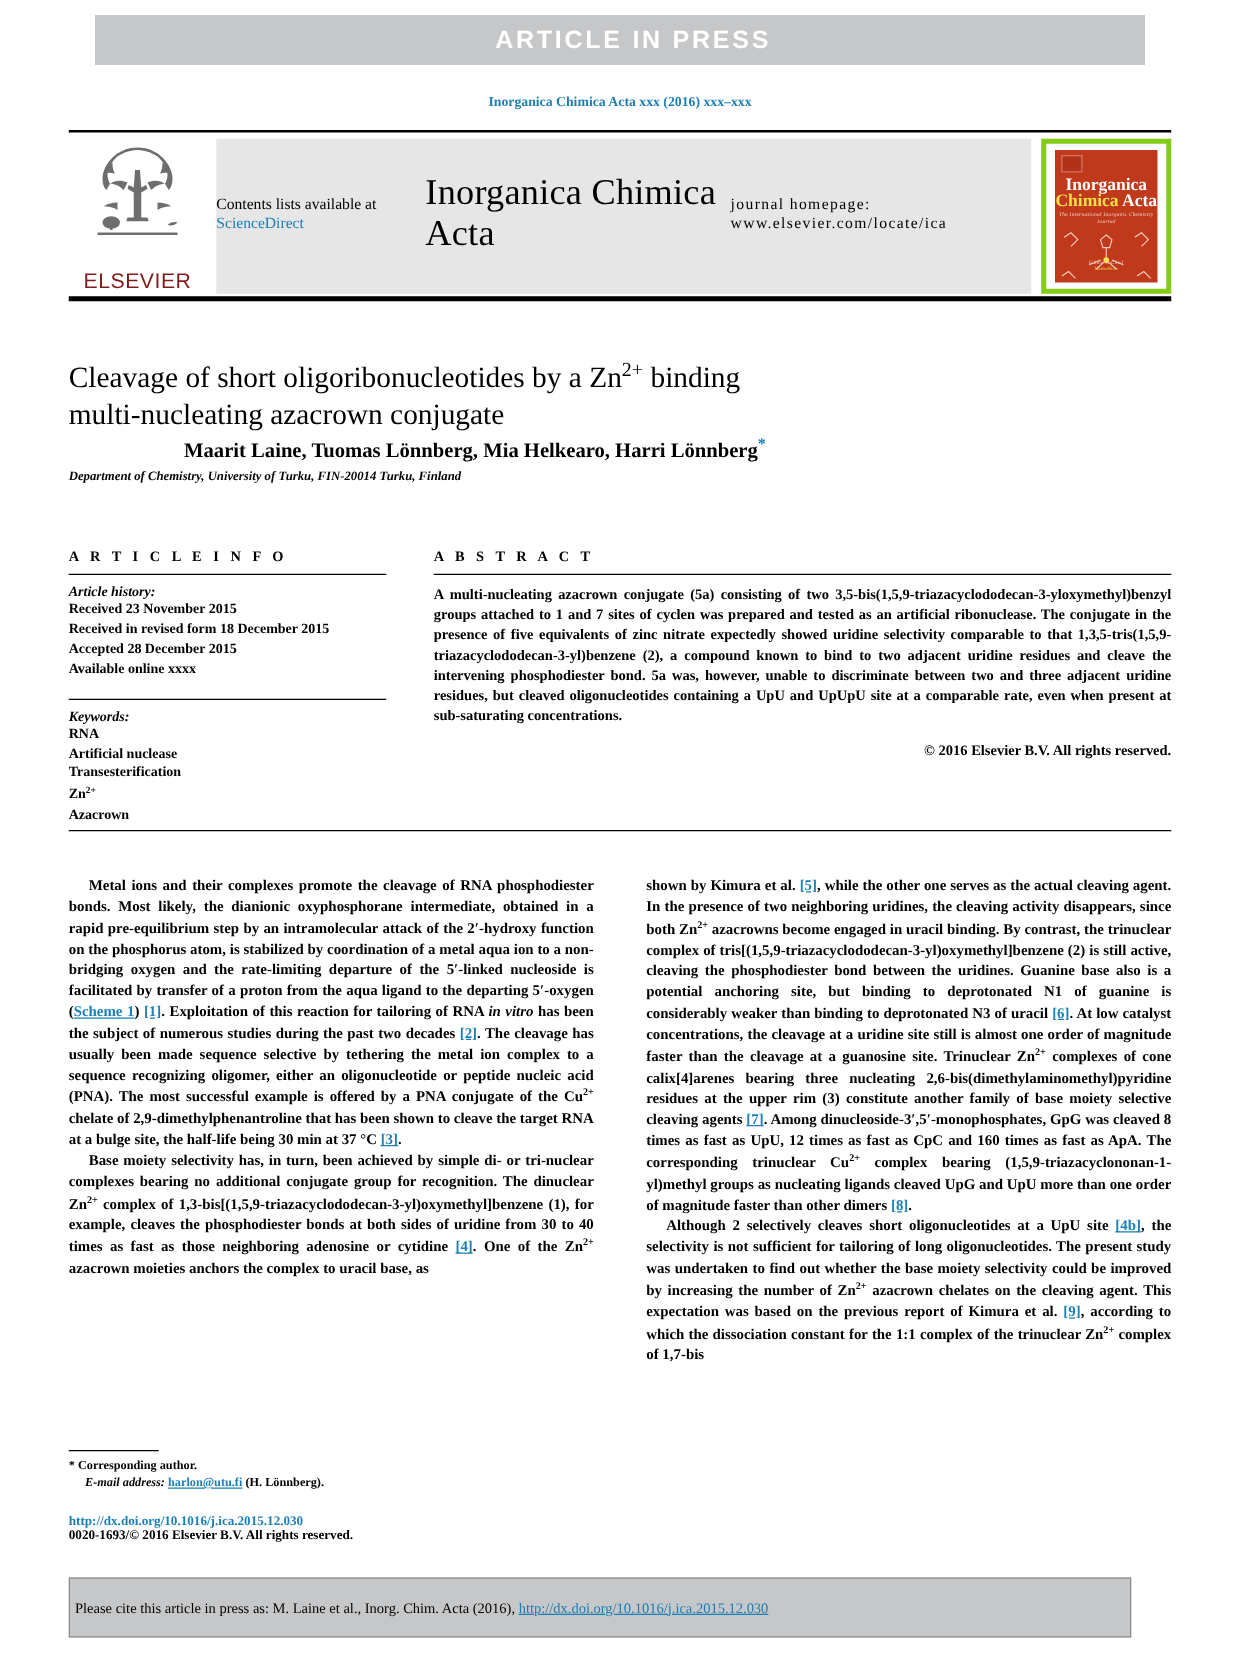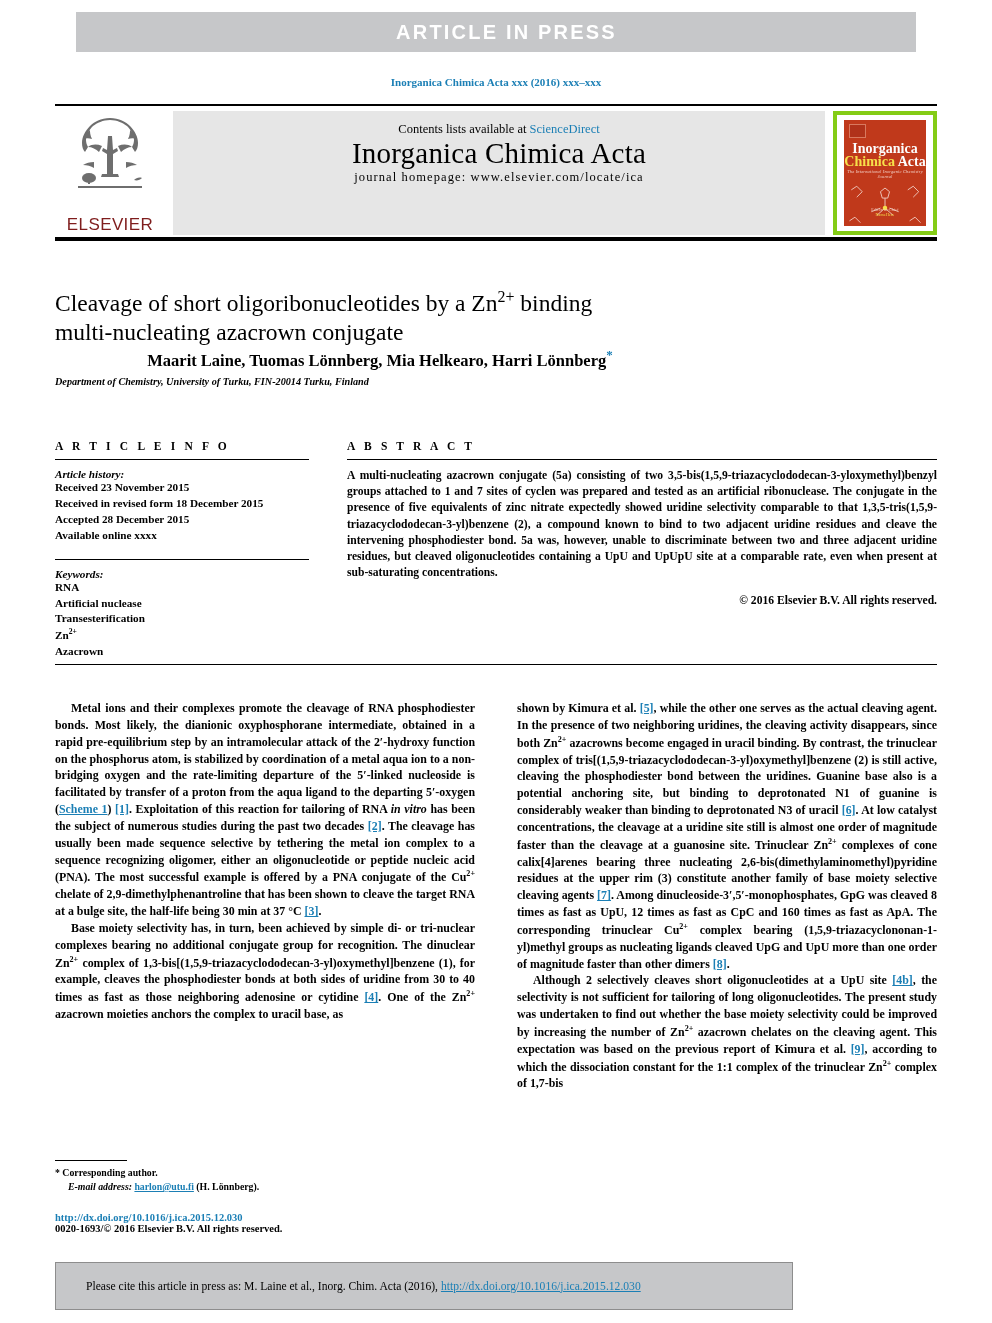--- a/index.html
+++ b/index.html
@@ -76,21 +76,21 @@
     font-size: 17px;
     letter-spacing: 0.4px;
     color: #7f1d1d;
     line-height: 1;
     margin-top: 18px;
   }
   .mast-center {
     flex: 1 1 auto;
     background: #e6e6e6;
     margin: 0 8px;
-    display: flex; flex-direction: column;
+    display: flex; flex-direction: row;
     align-items: center; justify-content: flex-start;
     padding: 11px 0 16px 0;
   }
   .contents-line {
     font-size: 12.5px;
     font-family: "Liberation Serif", serif;
   }
   .contents-line a { color: #1b7fb5; text-decoration: none; }
   .journal-name {
     font-size: 29px;
@@ -242,25 +242,25 @@
   .fn-line .ital { font-style: italic; }
   .fn-pad { padding-left: 13px; }
   .doi-block { margin-top: 18px; }
   .doi-line { font-size: 10.5px; font-weight: bold; color: #1b7fb5; }
   .issn-line { font-size: 10.5px; font-weight: bold; color: #000; }
 
   
   .cite-bar {
     position: absolute;
     left: 55px; top: 1262px;
-    width: 738px; height: 48px;
+    width: 850px; height: 48px;
     background: #c6c7c9;
     border: 1px solid #8d8d8d;
     display: flex; align-items: center;
-    padding-left: 30px;
+    padding-left: 4px;
   }
   .cite-text { font-size: 11.6px; font-family: "Liberation Serif", serif; }
   sup { font-size: 0.68em; }
 </style>
 </head>
 <body>
 
 <div class="aip-bar">
   <span class="aip-text">ARTICLE  IN  PRESS</span>
 </div>

